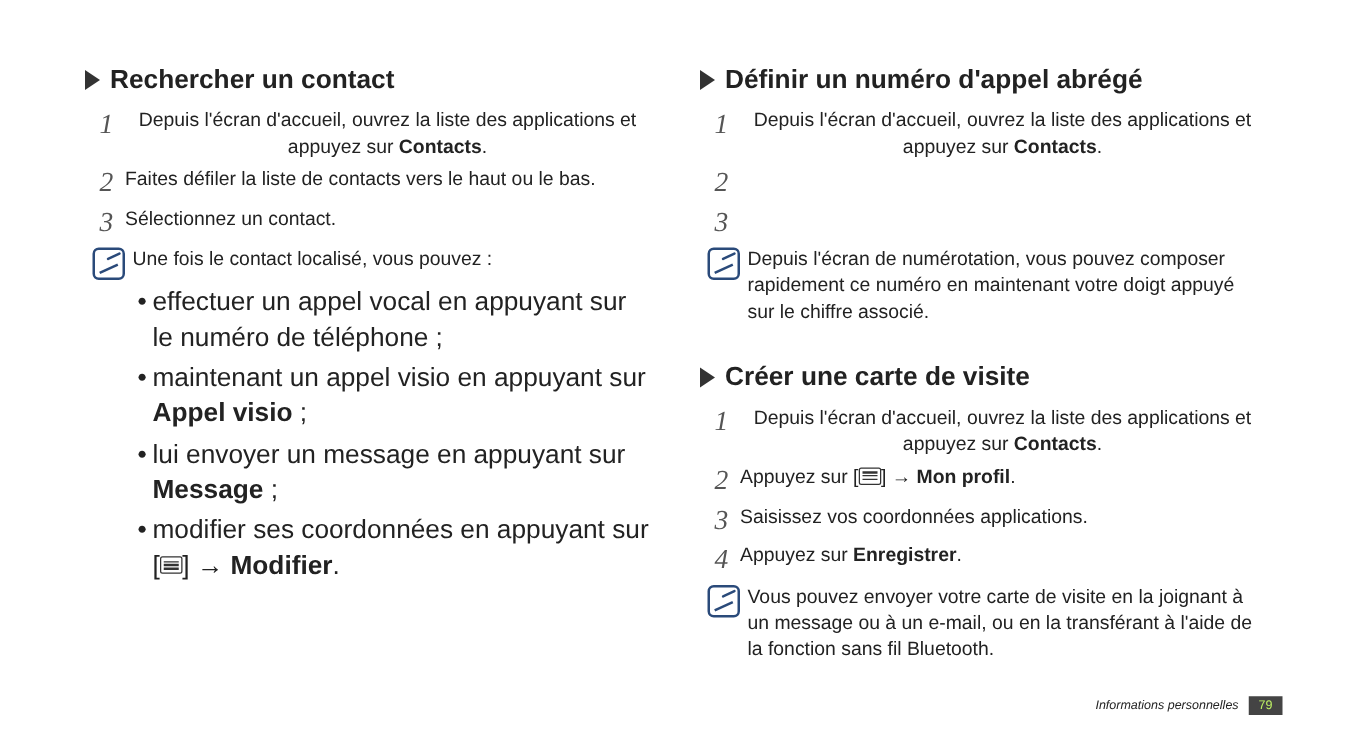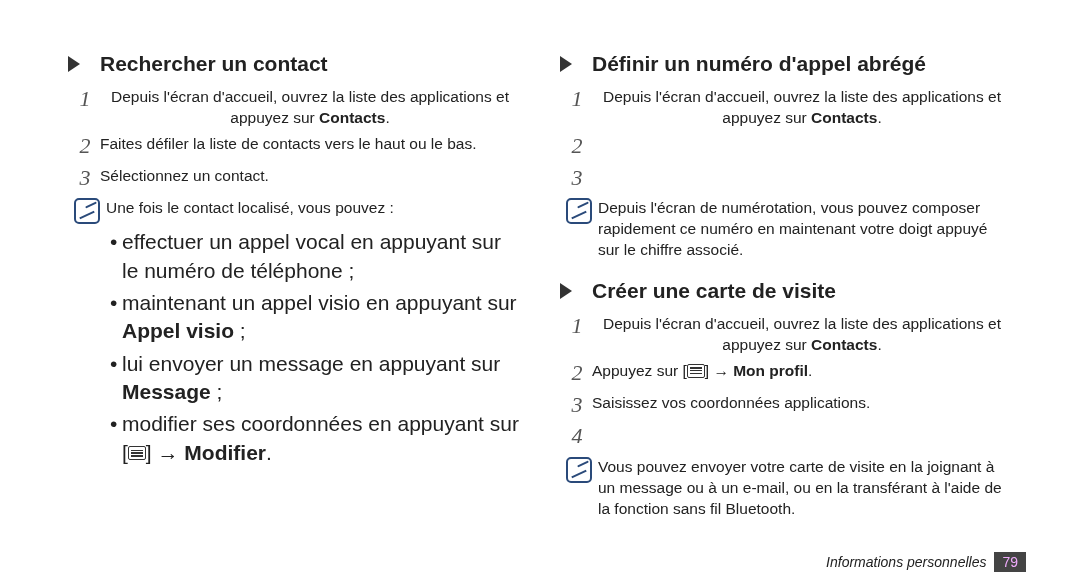--- a/index.html
+++ b/index.html
@@ -20,23 +20,22 @@
     flex: 1;
     min-width: 0;
   }
   .section-heading {
     display: flex;
     align-items: center;
     font-weight: bold;
     font-size: 21px;
     margin-bottom: 8px;
     margin-top: 4px;
-    gap: 12px;
-  }
-  .section-heading.mt { margin-top: 18px; }
+  }
+  .section-heading.mt { margin-top: 29px; }
   .chevron {
     display: inline-block;
     width: 0; height: 0;
     border-top: 8px solid transparent;
     border-bottom: 8px solid transparent;
     border-left: 12px solid #333;
     margin-right: 8px;
   }
   .step {
     display: flex;
@@ -122,26 +121,26 @@
     width: 12px; height: 1.5px;
     background: #333;
     margin: 1.3px 0;
   }
   .footer {
     position: absolute;
     right: 54px;
     bottom: 14px;
     display: flex;
     align-items: center;
-    font-size: 14px;
+    font-size: 10px;
   }
   .footer .label { font-style: italic; }
   .footer .pnum {
     background: #444;
-    color: #f0abfc;
+    color: #bef264;
     padding: 2px 8px;
     margin-left: 8px;
     font-style: normal;
   }
 </style>
 </head>
 <body>
 
 <div class="page">
   <div class="col">
@@ -220,20 +219,23 @@
       <span class="step-body">
         <span>Appuyez sur [</span><span class="menu-ico"><span></span><span></span><span></span></span><span>] → </span><b>Mon profil</b><span>.</span>
       </span>
     </div>
     <div class="step">
       <span class="step-num">3</span>
       <span class="step-body">Saisissez vos coordonnées applications.</span>
     </div>
     <div class="step">
       <span class="step-num">4</span>
+      <span class="step-body">
+        <span>Appuyez sur </span><b>Enregistrer</b><span>.</span>
+      </span>
     </div>
     <div class="note">
       <span class="note-icon"></span>
       <span>Vous pouvez envoyer votre carte de visite en la joignant à un message ou à un e-mail, ou en la transférant à l'aide de la fonction sans fil Bluetooth.</span>
     </div>
   </div>
 </div>
 
 <div class="footer">
   <span class="label">Informations personnelles</span>

